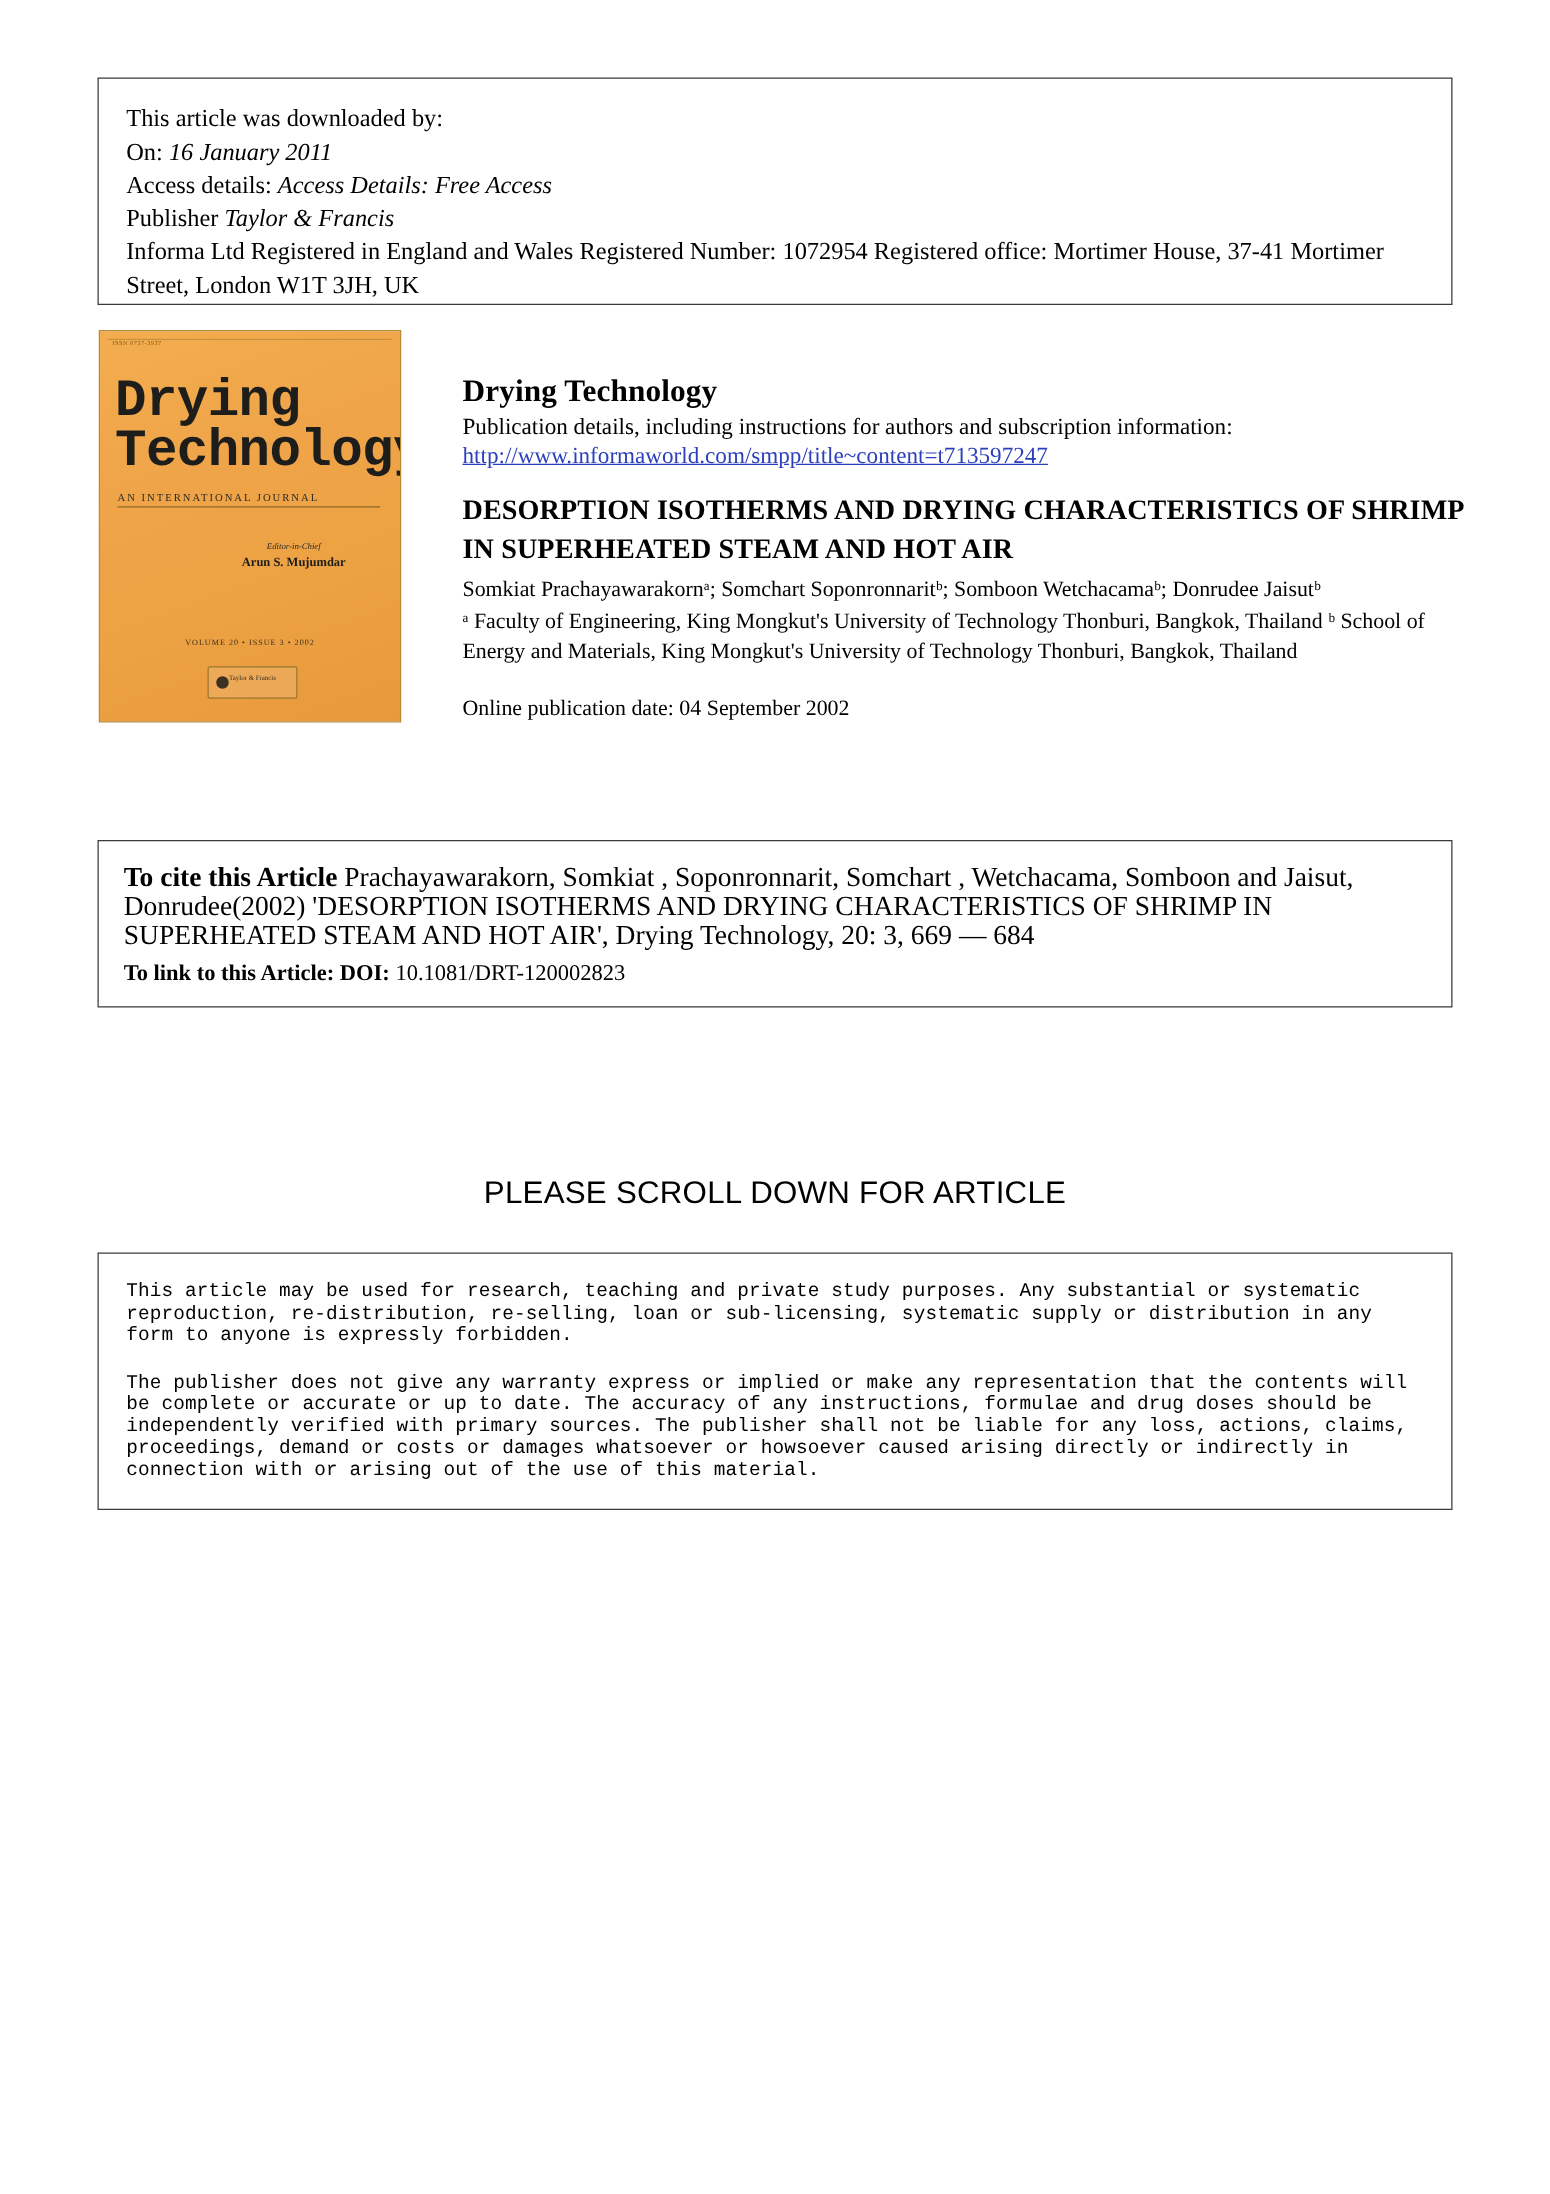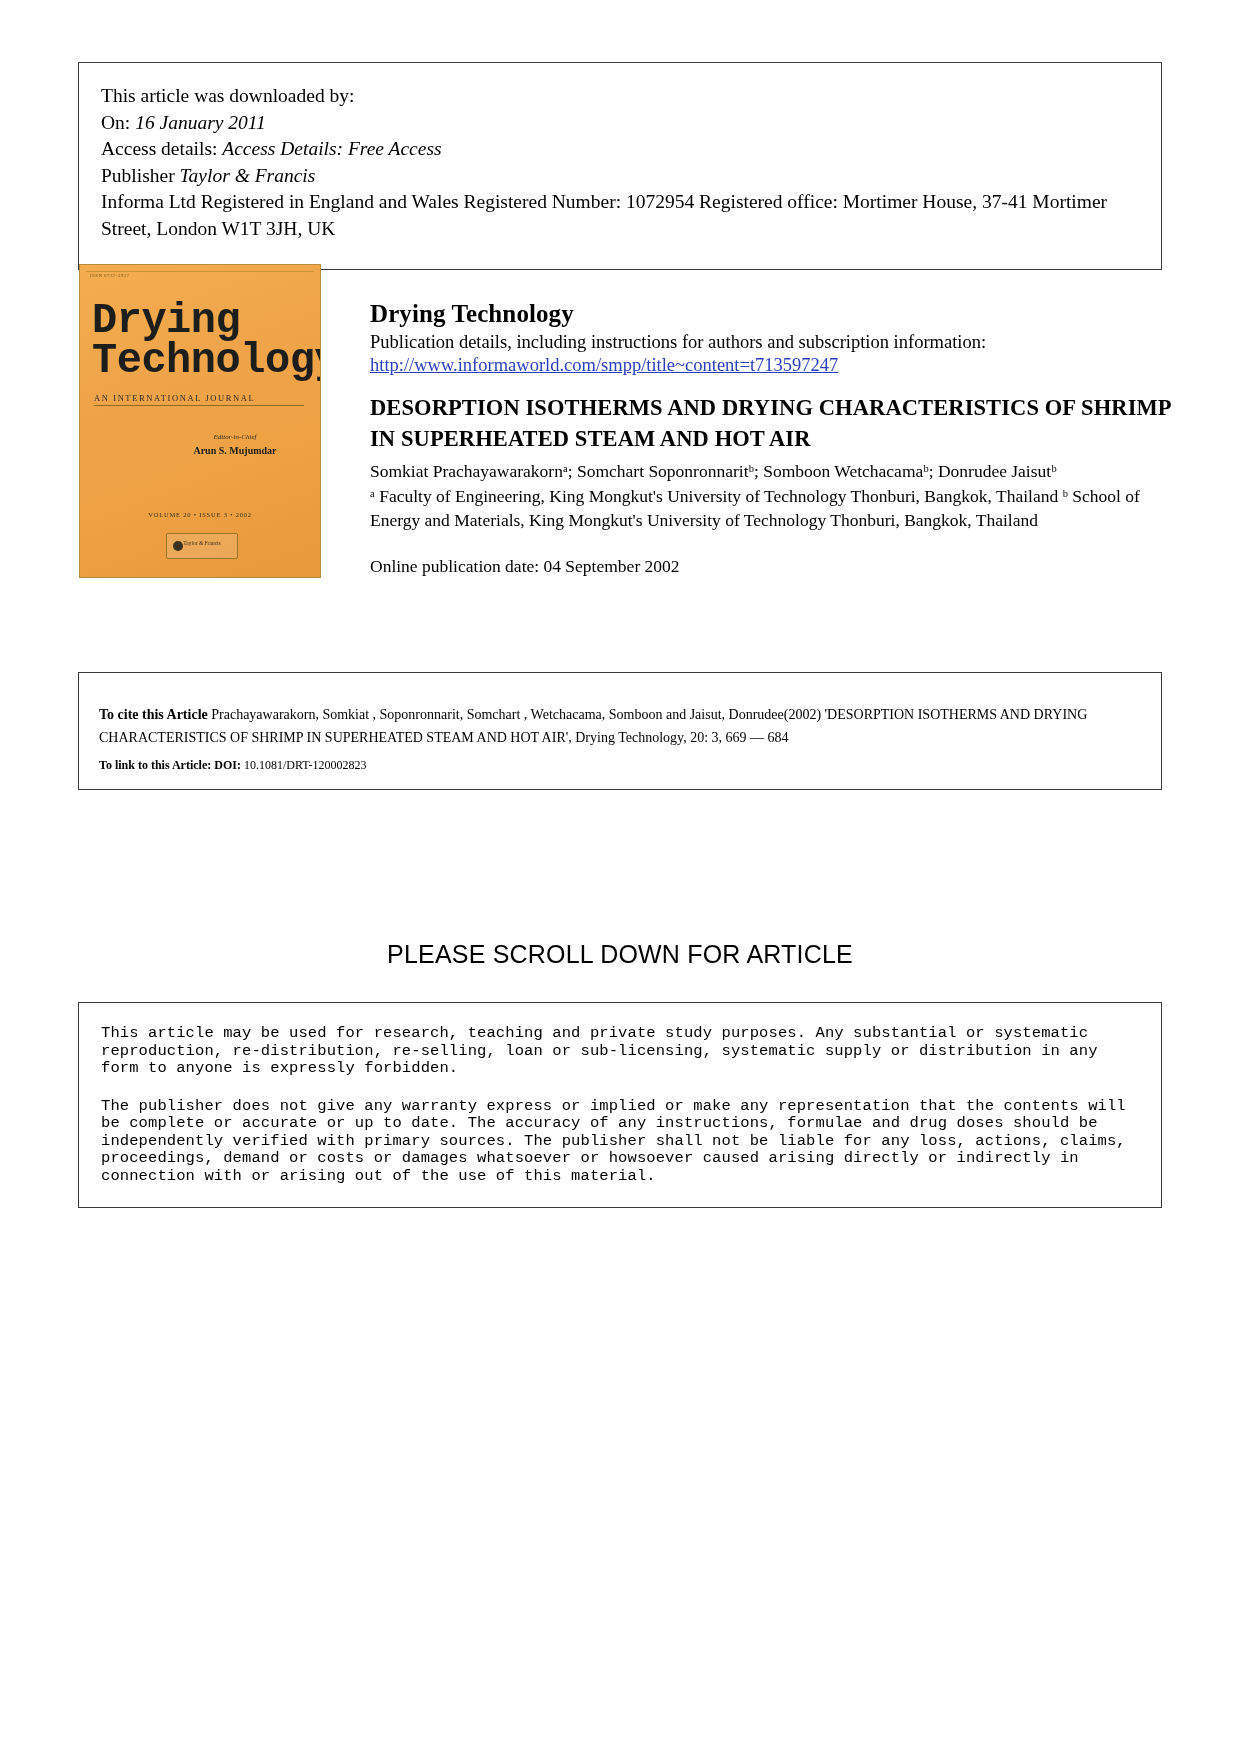--- a/index.html
+++ b/index.html
@@ -22,21 +22,21 @@
   }
 
   
   .dl-box {
     position: absolute;
     left: 78px;
     top: 62px;
     width: 1084px;
     box-sizing: border-box;
     border: 1px solid #3a3a3a;
-    padding: 20px 22px 27px 22px;
+    padding: 20px 22px 1px 22px;
   }
   .dl-line {
     font-size: 19.5px;
     line-height: 26.5px;
     white-space: nowrap;
   }
   .dl-line.wrap { white-space: normal; }
   .ital { font-style: italic; }
 
   
@@ -182,28 +182,27 @@
   .cite-box {
     position: absolute;
     left: 78px;
     top: 672px;
     width: 1084px;
     box-sizing: border-box;
     border: 1px solid #3a3a3a;
     padding: 17px 20px 16px 20px;
   }
   .cite-text {
-    font-size: 14px;
+    font-size: 22px;
     line-height: 23px;
-    margin-top: 13px;
   }
   .cite-text b { font-weight: bold; }
   .cite-doi {
     margin-top: 9px;
-    font-size: 12px;
+    font-size: 18px;
   }
   .cite-url {
     margin-top: 7px;
     font-size: 18px;
   }
 
   
   .scroll-note {
     position: absolute;
     left: 0;

